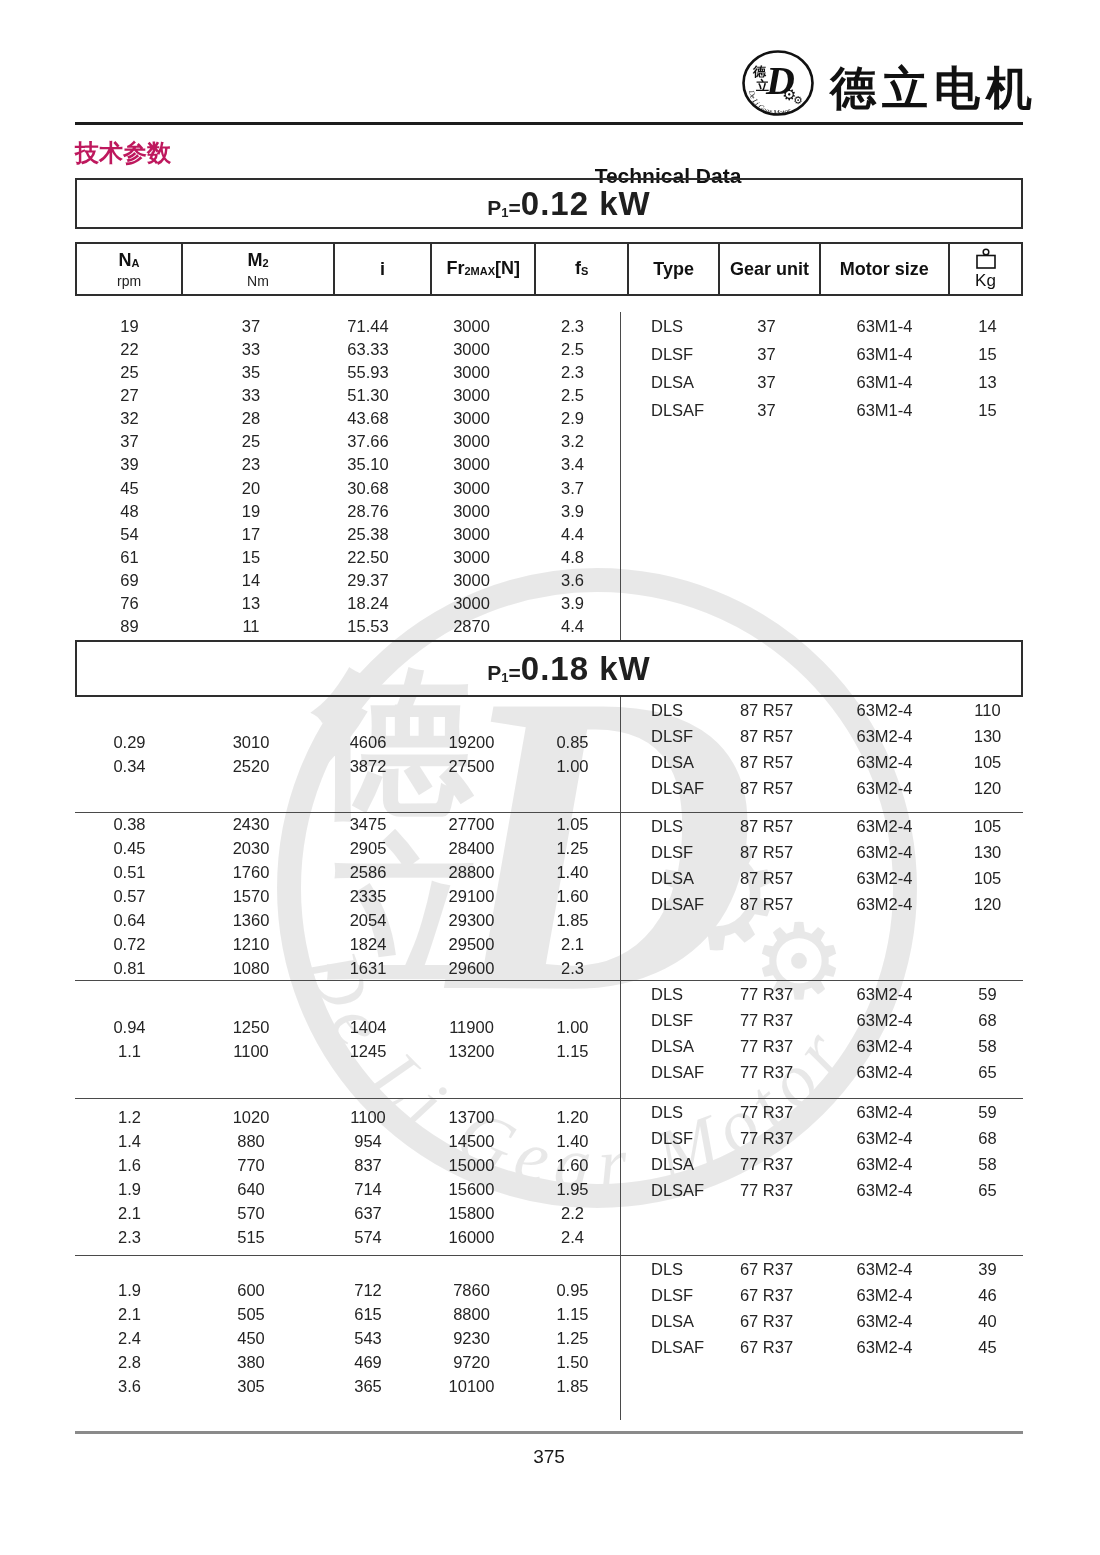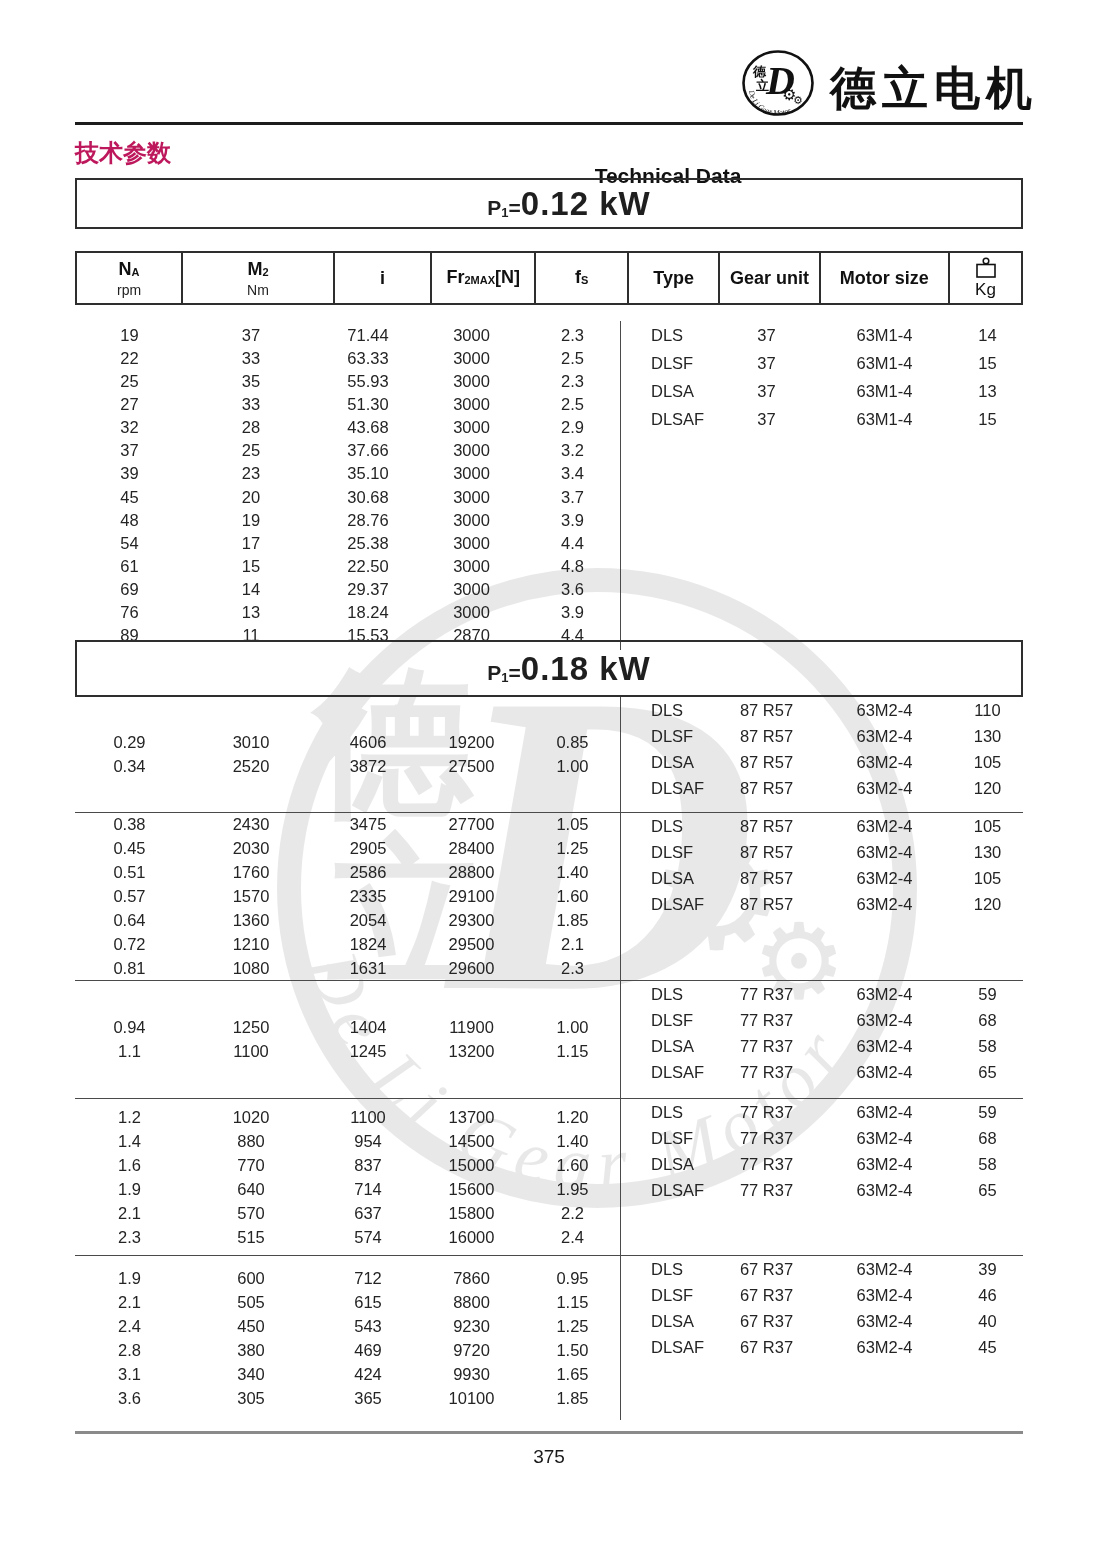--- a/index.html
+++ b/index.html
@@ -24,21 +24,21 @@
   .sec018{top:640px;}
   .power-box{height:47px;border:2px solid #2e2e2e;display:flex;justify-content:center;align-items:baseline;
              padding-top:0;background:transparent;padding-left:40px;}
   .sec018 .power-box{height:53px;}
   .power-box .pp{font-size:21px;font-weight:700;line-height:47px;}
   .power-box .pp sub{font-size:13px;vertical-align:-2px;}
   .power-box .pv{font-size:33px;font-weight:700;letter-spacing:1px;line-height:47px;}
   .sec018 .power-box .pp,.sec018 .power-box .pv{line-height:53px;}
 
   
-  .header-row{margin-top:22px;height:54px;border:2px solid #2e2e2e;display:flex;box-sizing:border-box;}
+  .header-row{margin-top:13px;height:54px;border:2px solid #2e2e2e;display:flex;box-sizing:border-box;}
   .hcell{border-right:2px solid #2e2e2e;display:flex;flex-direction:column;justify-content:center;align-items:center;
          box-sizing:border-box;flex-shrink:1;}
   .hcell:last-child{border-right:none;}
   .hmain{font-size:18px;font-weight:700;color:#111;line-height:20px;}
   .hmain sub{font-size:11px;vertical-align:-1px;letter-spacing:0;}
   .hunit{font-size:14px;color:#222;line-height:15px;margin-top:1px;}
   .w0{width:109px}.w1{width:156px}.w2{width:100px}.w3{width:107px}.w4{width:95px}
   .w5{width:94px}.w6{width:103px}.w7{width:133px}.w8{width:73px}
   .kg-icon{display:block;margin:0 auto 1px auto;}
 
@@ -543,27 +543,20 @@
               <span class="dc dc4">1.25</span>
             </div>
             <div class="drow">
               <span class="dc dc0">2.8</span>
               <span class="dc dc1">380</span>
               <span class="dc dc2">469</span>
               <span class="dc dc3">9720</span>
               <span class="dc dc4">1.50</span>
             </div>
             <div class="drow">
-              <span class="dc dc0">3.1</span>
-              <span class="dc dc1">340</span>
-              <span class="dc dc2">424</span>
-              <span class="dc dc3">9930</span>
-              <span class="dc dc4">1.65</span>
-            </div>
-            <div class="drow">
               <span class="dc dc0">3.6</span>
               <span class="dc dc1">305</span>
               <span class="dc dc2">365</span>
               <span class="dc dc3">10100</span>
               <span class="dc dc4">1.85</span>
             </div>
           </div>
           <div class="g-right">
             <div class="mrow">
               <span class="mc mc0">DLS</span>

